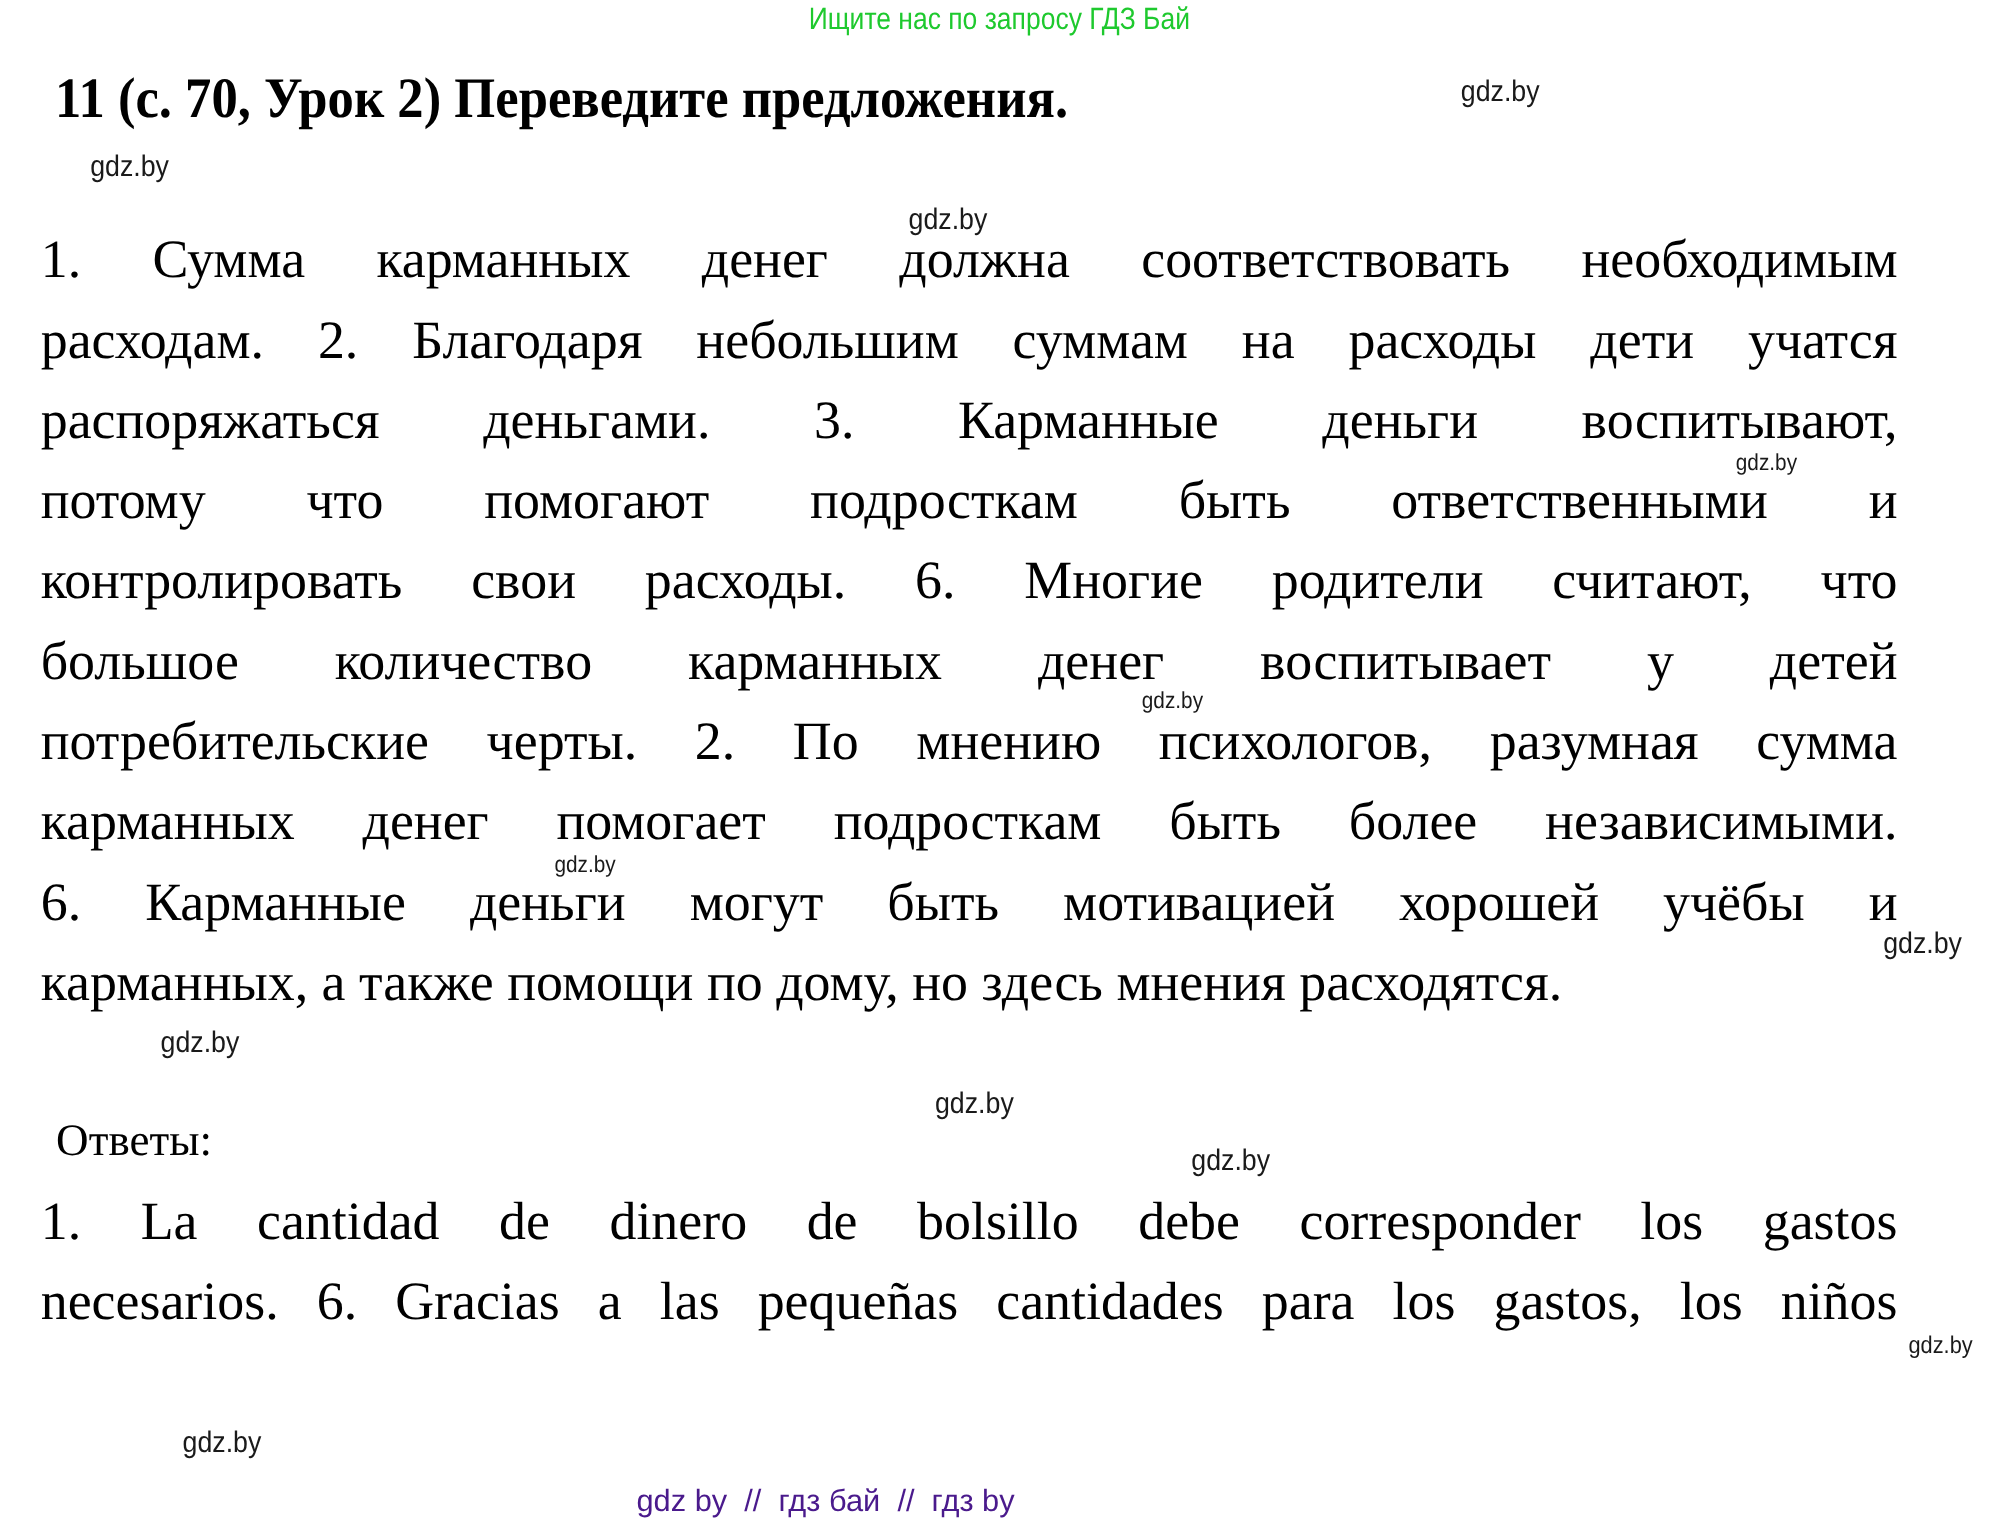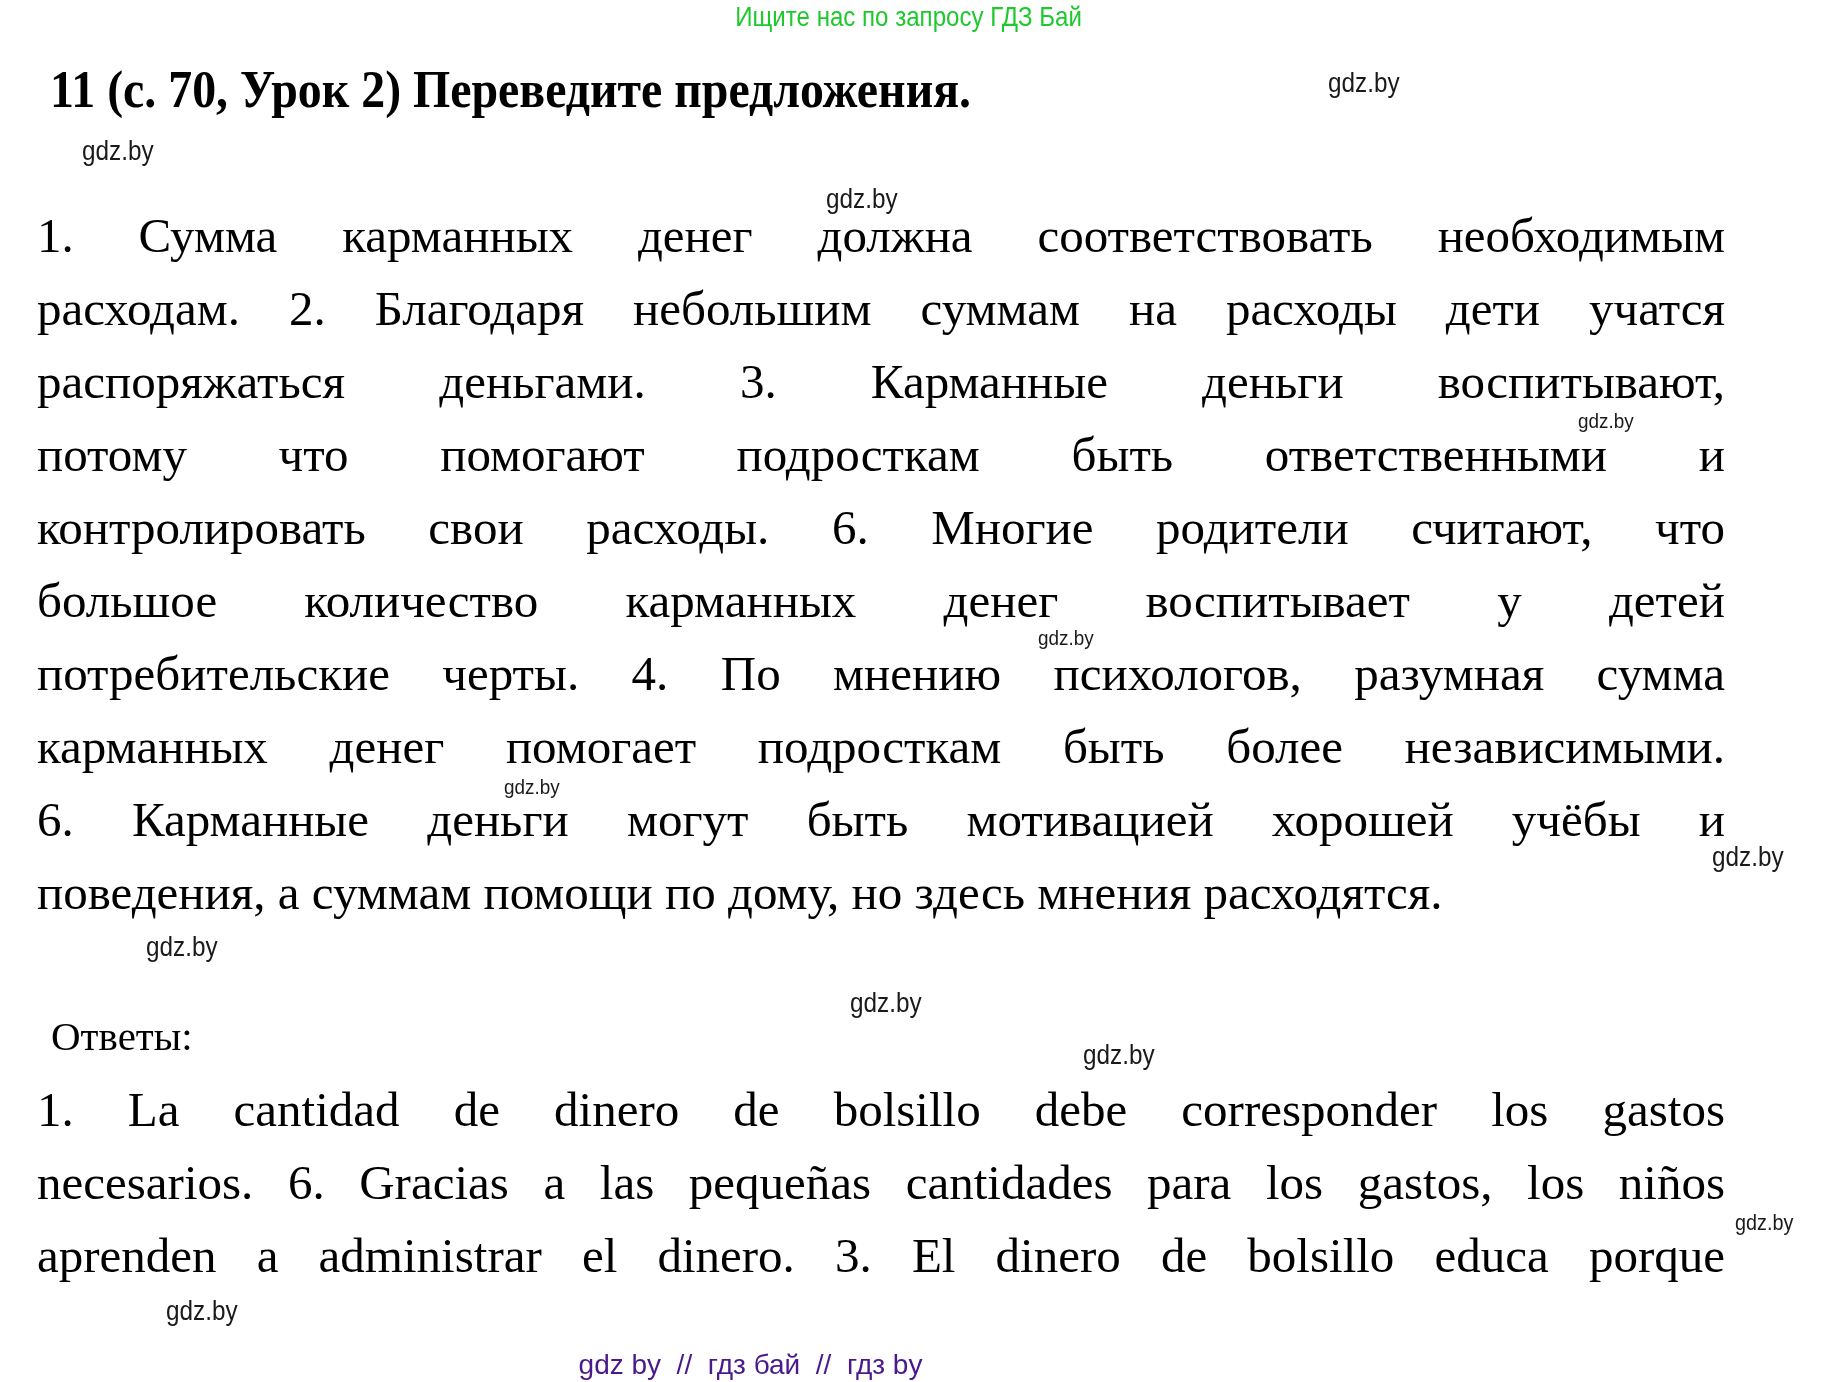--- a/index.html
+++ b/index.html
@@ -47,32 +47,31 @@
 
 <div class="heading">11 (с. 70, Урок 2) Переведите предложения.</div>
 
 <div class="body-block" style="top:199px;">
   <span class="line">1. Сумма карманных денег должна соответствовать необходимым</span>
   <span class="line">расходам. 2. Благодаря небольшим суммам на расходы дети учатся</span>
   <span class="line">распоряжаться деньгами. 3. Карманные деньги воспитывают,</span>
   <span class="line">потому что помогают подросткам быть ответственными и</span>
   <span class="line">контролировать свои расходы. 6. Многие родители считают, что</span>
   <span class="line">большое количество карманных денег воспитывает у детей</span>
-  <span class="line">потребительские черты. 4. По мнению психологов, разумная сумма</span>
+  <span class="line">потребительские черты. 2. По мнению психологов, разумная сумма</span>
   <span class="line">карманных денег помогает подросткам быть более независимыми.</span>
   <span class="line">6. Карманные деньги могут быть мотивацией хорошей учёбы и</span>
-  <span class="line last">поведения, а суммам помощи по дому, но здесь мнения расходятся.</span>
+  <span class="line last">карманных, а также помощи по дому, но здесь мнения расходятся.</span>
 </div>
 
 <div class="answers-label">Ответы:</div>
 
 <div class="body-block" style="top:1073px;">
   <span class="line">1. La cantidad de dinero de bolsillo debe corresponder los gastos</span>
   <span class="line">necesarios. 6. Gracias a las pequeñas cantidades para los gastos, los niños</span>
-  <span class="line">aprenden a administrar el dinero. 3. El dinero de bolsillo educa porque</span>
 </div>
 
 <div class="wm" style="left:1328px; top:68px;">gdz.by</div>
 <div class="wm" style="left:82px; top:136px;">gdz.by</div>
 <div class="wm" style="left:826px; top:184px;">gdz.by</div>
 <div class="wm" style="left:1578px; top:406px; font-size:21px;">gdz.by</div>
 <div class="wm" style="left:1038px; top:623px; font-size:21px;">gdz.by</div>
 <div class="wm" style="left:504px; top:772px; font-size:21px;">gdz.by</div>
 <div class="wm" style="left:1712px; top:842px;">gdz.by</div>
 <div class="wm" style="left:146px; top:932px;">gdz.by</div>

